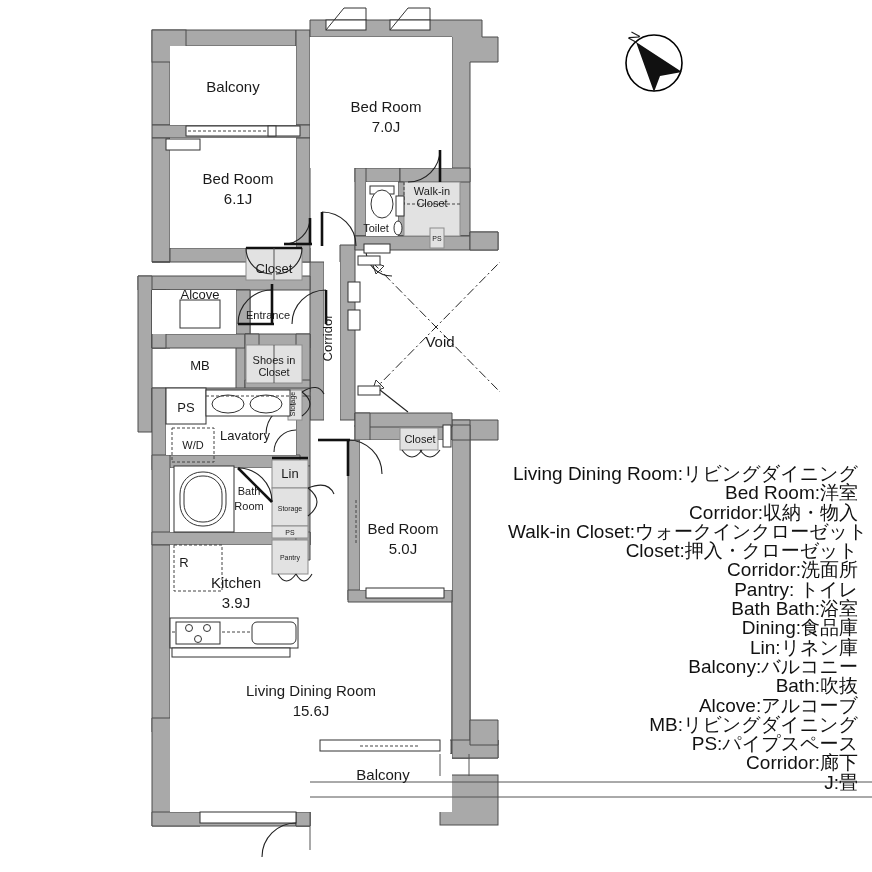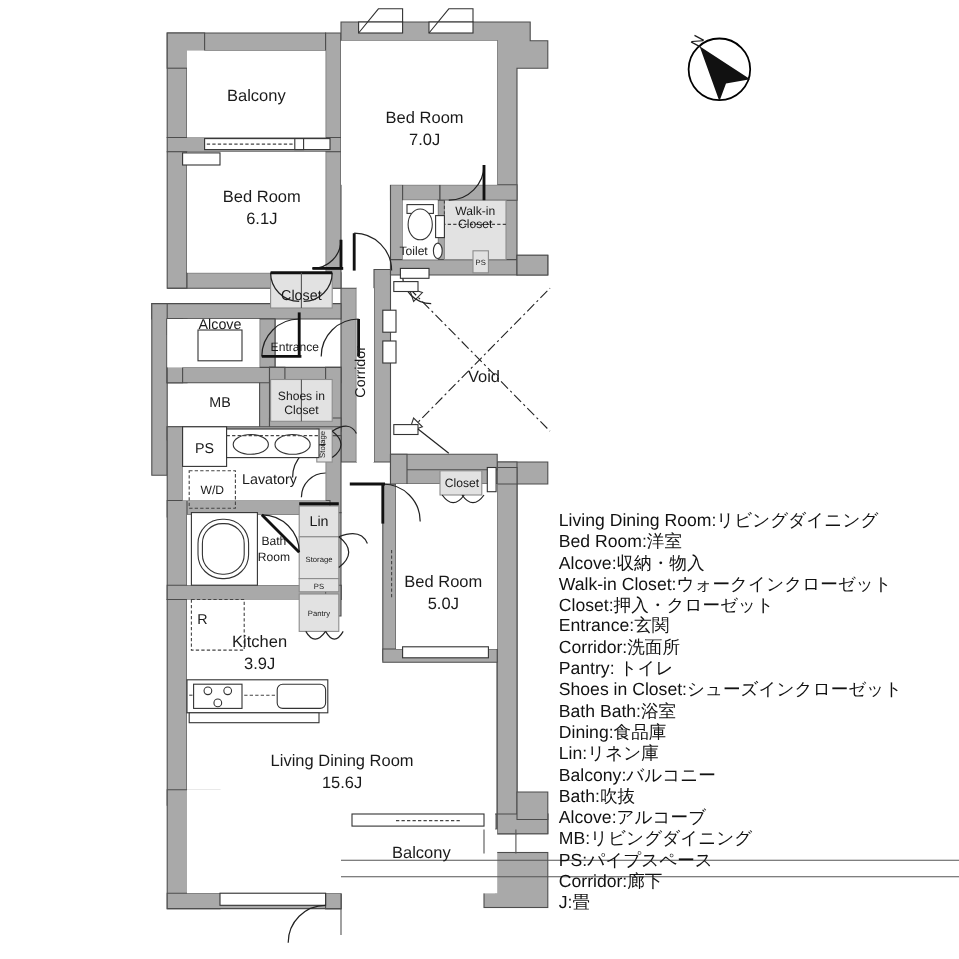--- a/index.html
+++ b/index.html
@@ -1,21 +1,21 @@
 <!DOCTYPE html>
 <html><head>
 <meta charset="utf-8">
 <style>
   html,body{margin:0;padding:0;background:#ffffff;}
   body{width:872px;height:872px;font-family:"Liberation Sans","DejaVu Sans",sans-serif;color:#1a1a1a;overflow:hidden;}
   #page{position:relative;width:872px;height:872px;}
   svg#plan{position:absolute;left:0;top:0;width:872px;height:872px;}
   
   #legend{position:absolute;left:508px;top:464px;width:350px;}
-  #legend .row{font-size:16px;line-height:19.3px;white-space:nowrap;color:#111;}
+  #legend .row{font-size:19px;line-height:19.3px;white-space:nowrap;color:#111;text-align:right;}
   
   .rt{font-family:"Liberation Sans","DejaVu Sans",sans-serif;fill:#1a1a1a;}
   .rname{font-size:15px;}
   .rname-sm{font-size:13px;}
   .rname-xs{font-size:11px;}
   .rname-xxs{font-size:7px;}
   .rarea{font-size:15px;}
   .wall{fill:#a9a9a9;stroke:#4d4d4d;stroke-width:1;}
   .room{fill:#ffffff;stroke:none;}
   .closetfill{fill:#e2e2e2;stroke:#8c8c8c;stroke-width:1;}
@@ -343,27 +343,25 @@
       <circle class="compass-c" cx="654" cy="63" r="28"></circle>
       <path class="compass-a" d="M636,42 L682,72 L660,76 L654,92 Z"></path>
       <text class="rt" x="636" y="44" font-size="14" transform="rotate(-62 636 44)">N</text>
     </g>
 
   </svg>
 
   <div id="legend">
     <div class="row">Living Dining Room:リビングダイニング</div>
     <div class="row">Bed Room:洋室</div>
-    <div class="row">Alcove:収納・物入</div>
+    <div class="row">Corridor:収納・物入</div>
     <div class="row">Walk-in Closet:ウォークインクローゼット</div>
     <div class="row">Closet:押入・クローゼット</div>
-    <div class="row">Entrance:玄関</div>
     <div class="row">Corridor:洗面所</div>
     <div class="row">Pantry: トイレ</div>
-    <div class="row">Shoes in Closet:シューズインクローゼット</div>
     <div class="row">Bath Bath:浴室</div>
     <div class="row">Dining:食品庫</div>
     <div class="row">Lin:リネン庫</div>
     <div class="row">Balcony:バルコニー</div>
     <div class="row">Bath:吹抜</div>
     <div class="row">Alcove:アルコーブ</div>
     <div class="row">MB:リビングダイニング</div>
     <div class="row">PS:パイプスペース</div>
     <div class="row">Corridor:廊下</div>
     <div class="row">J:畳</div>

